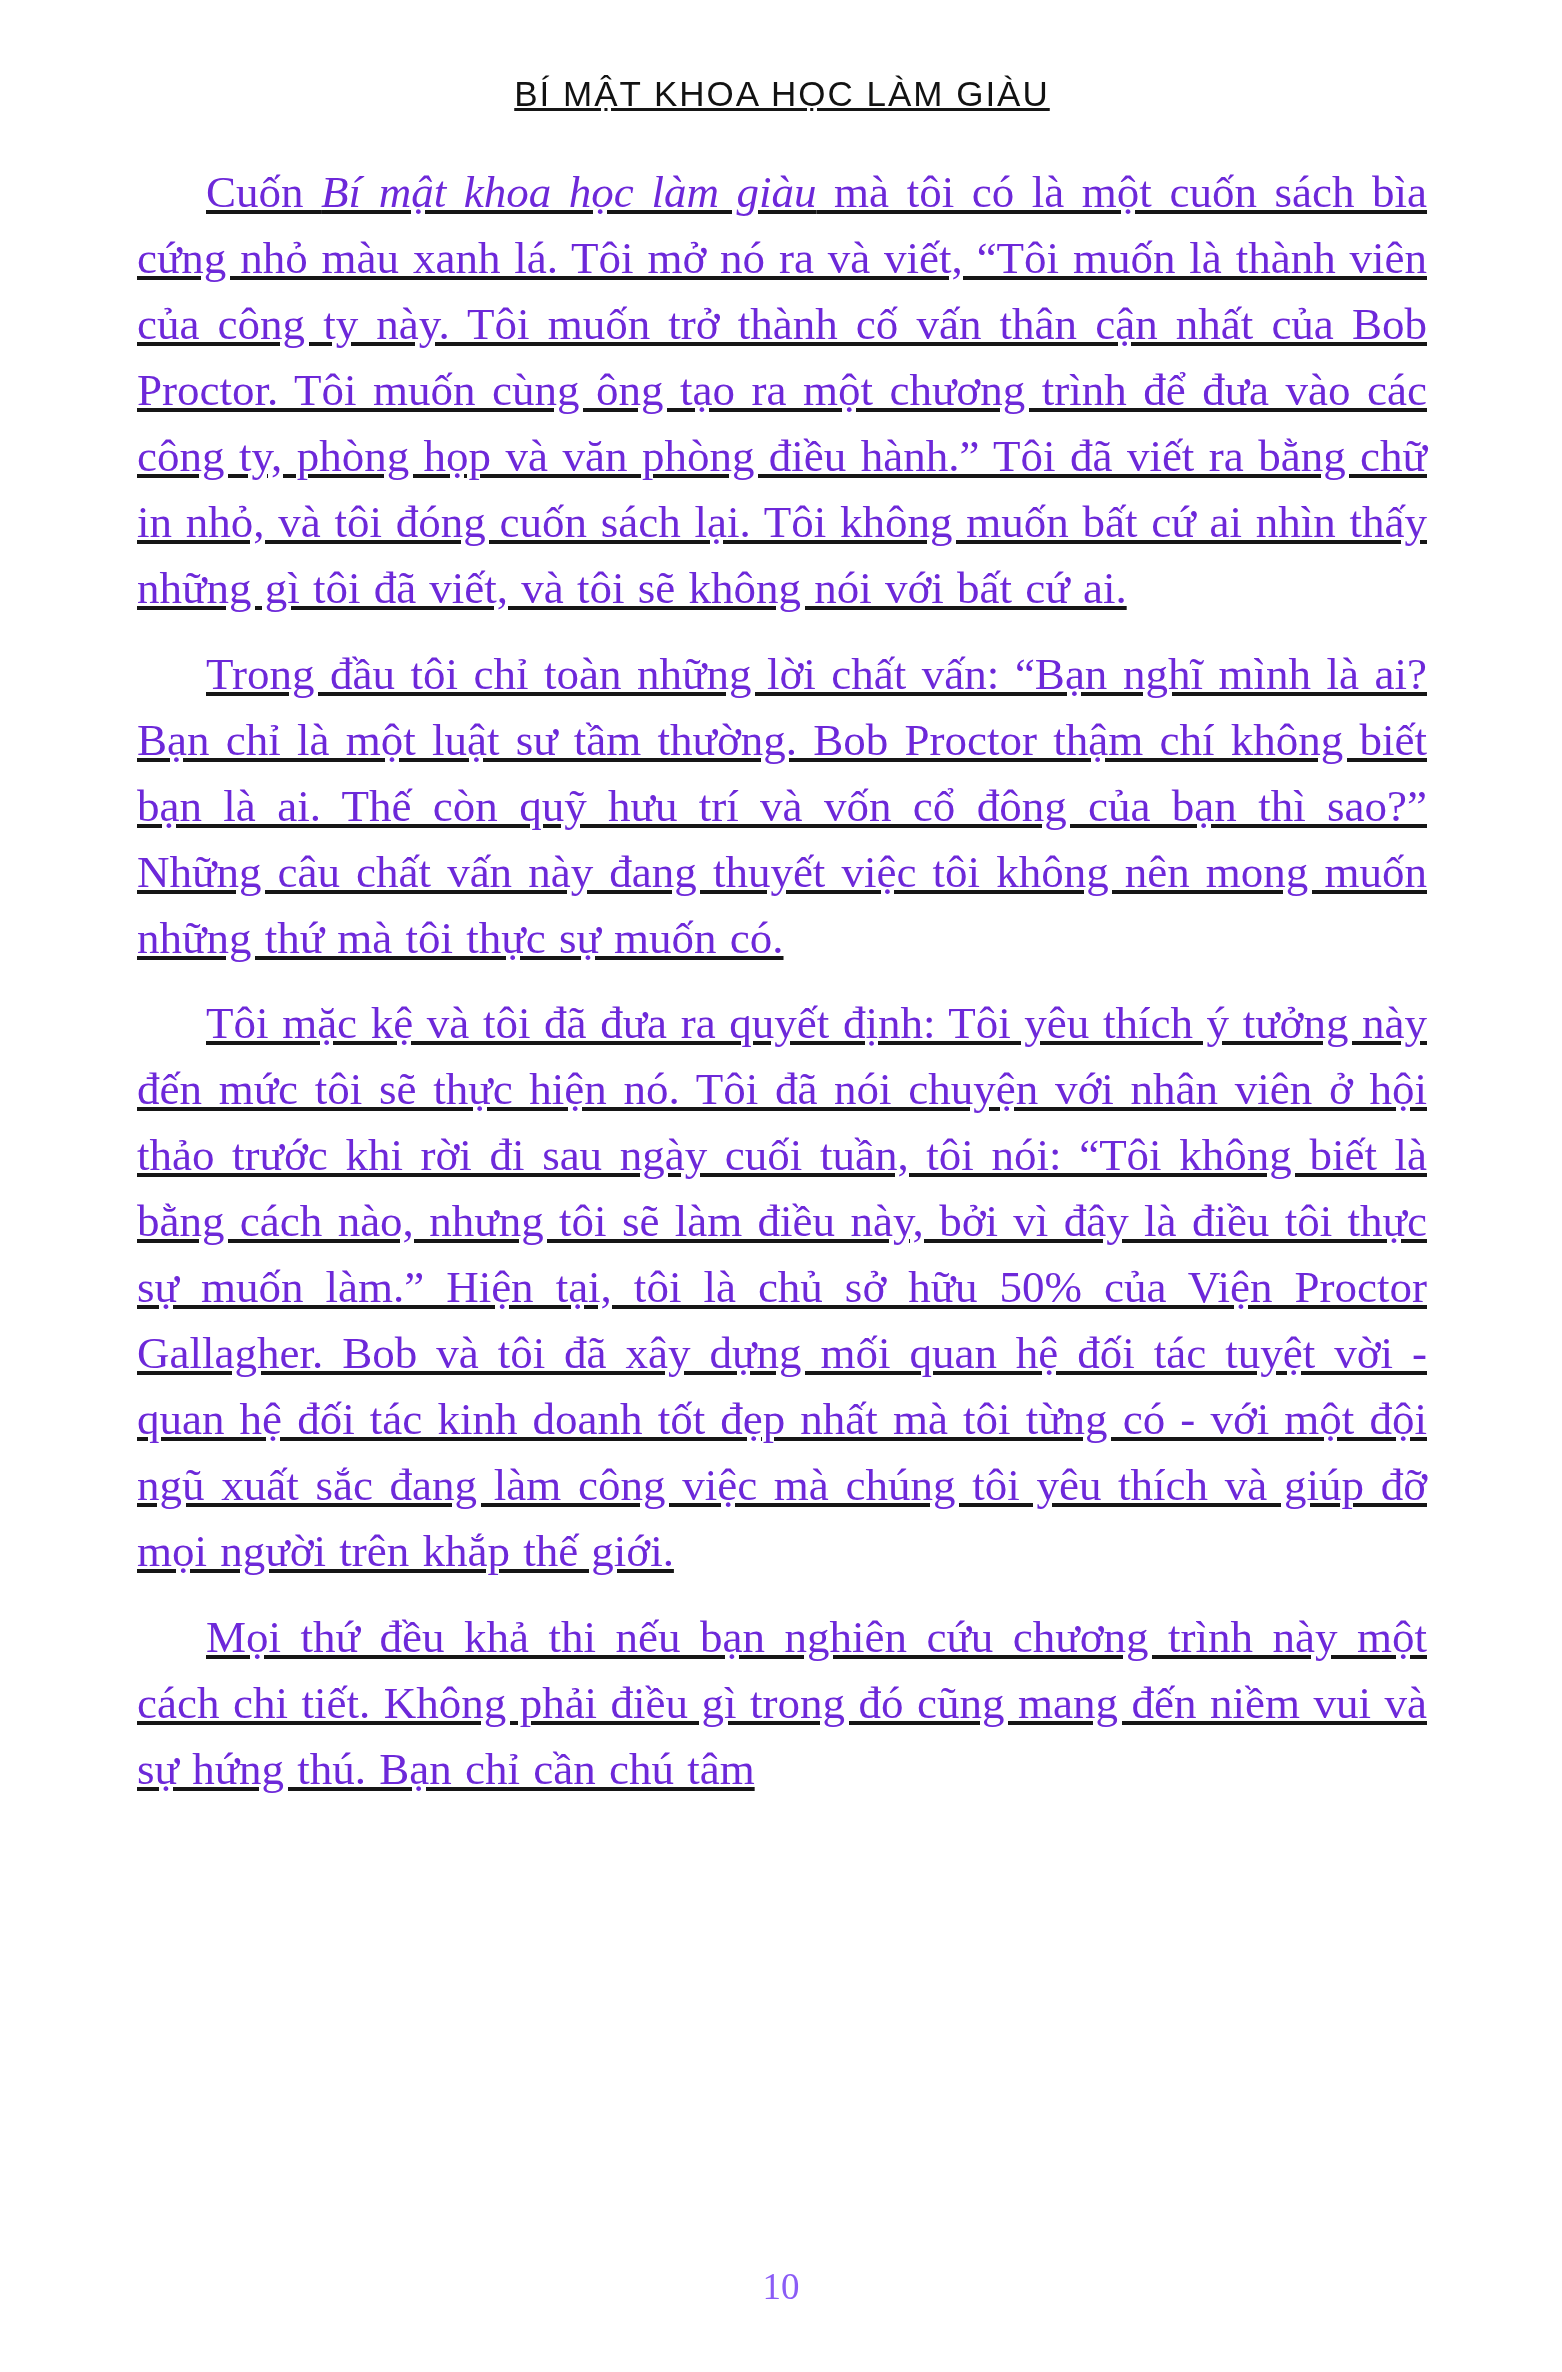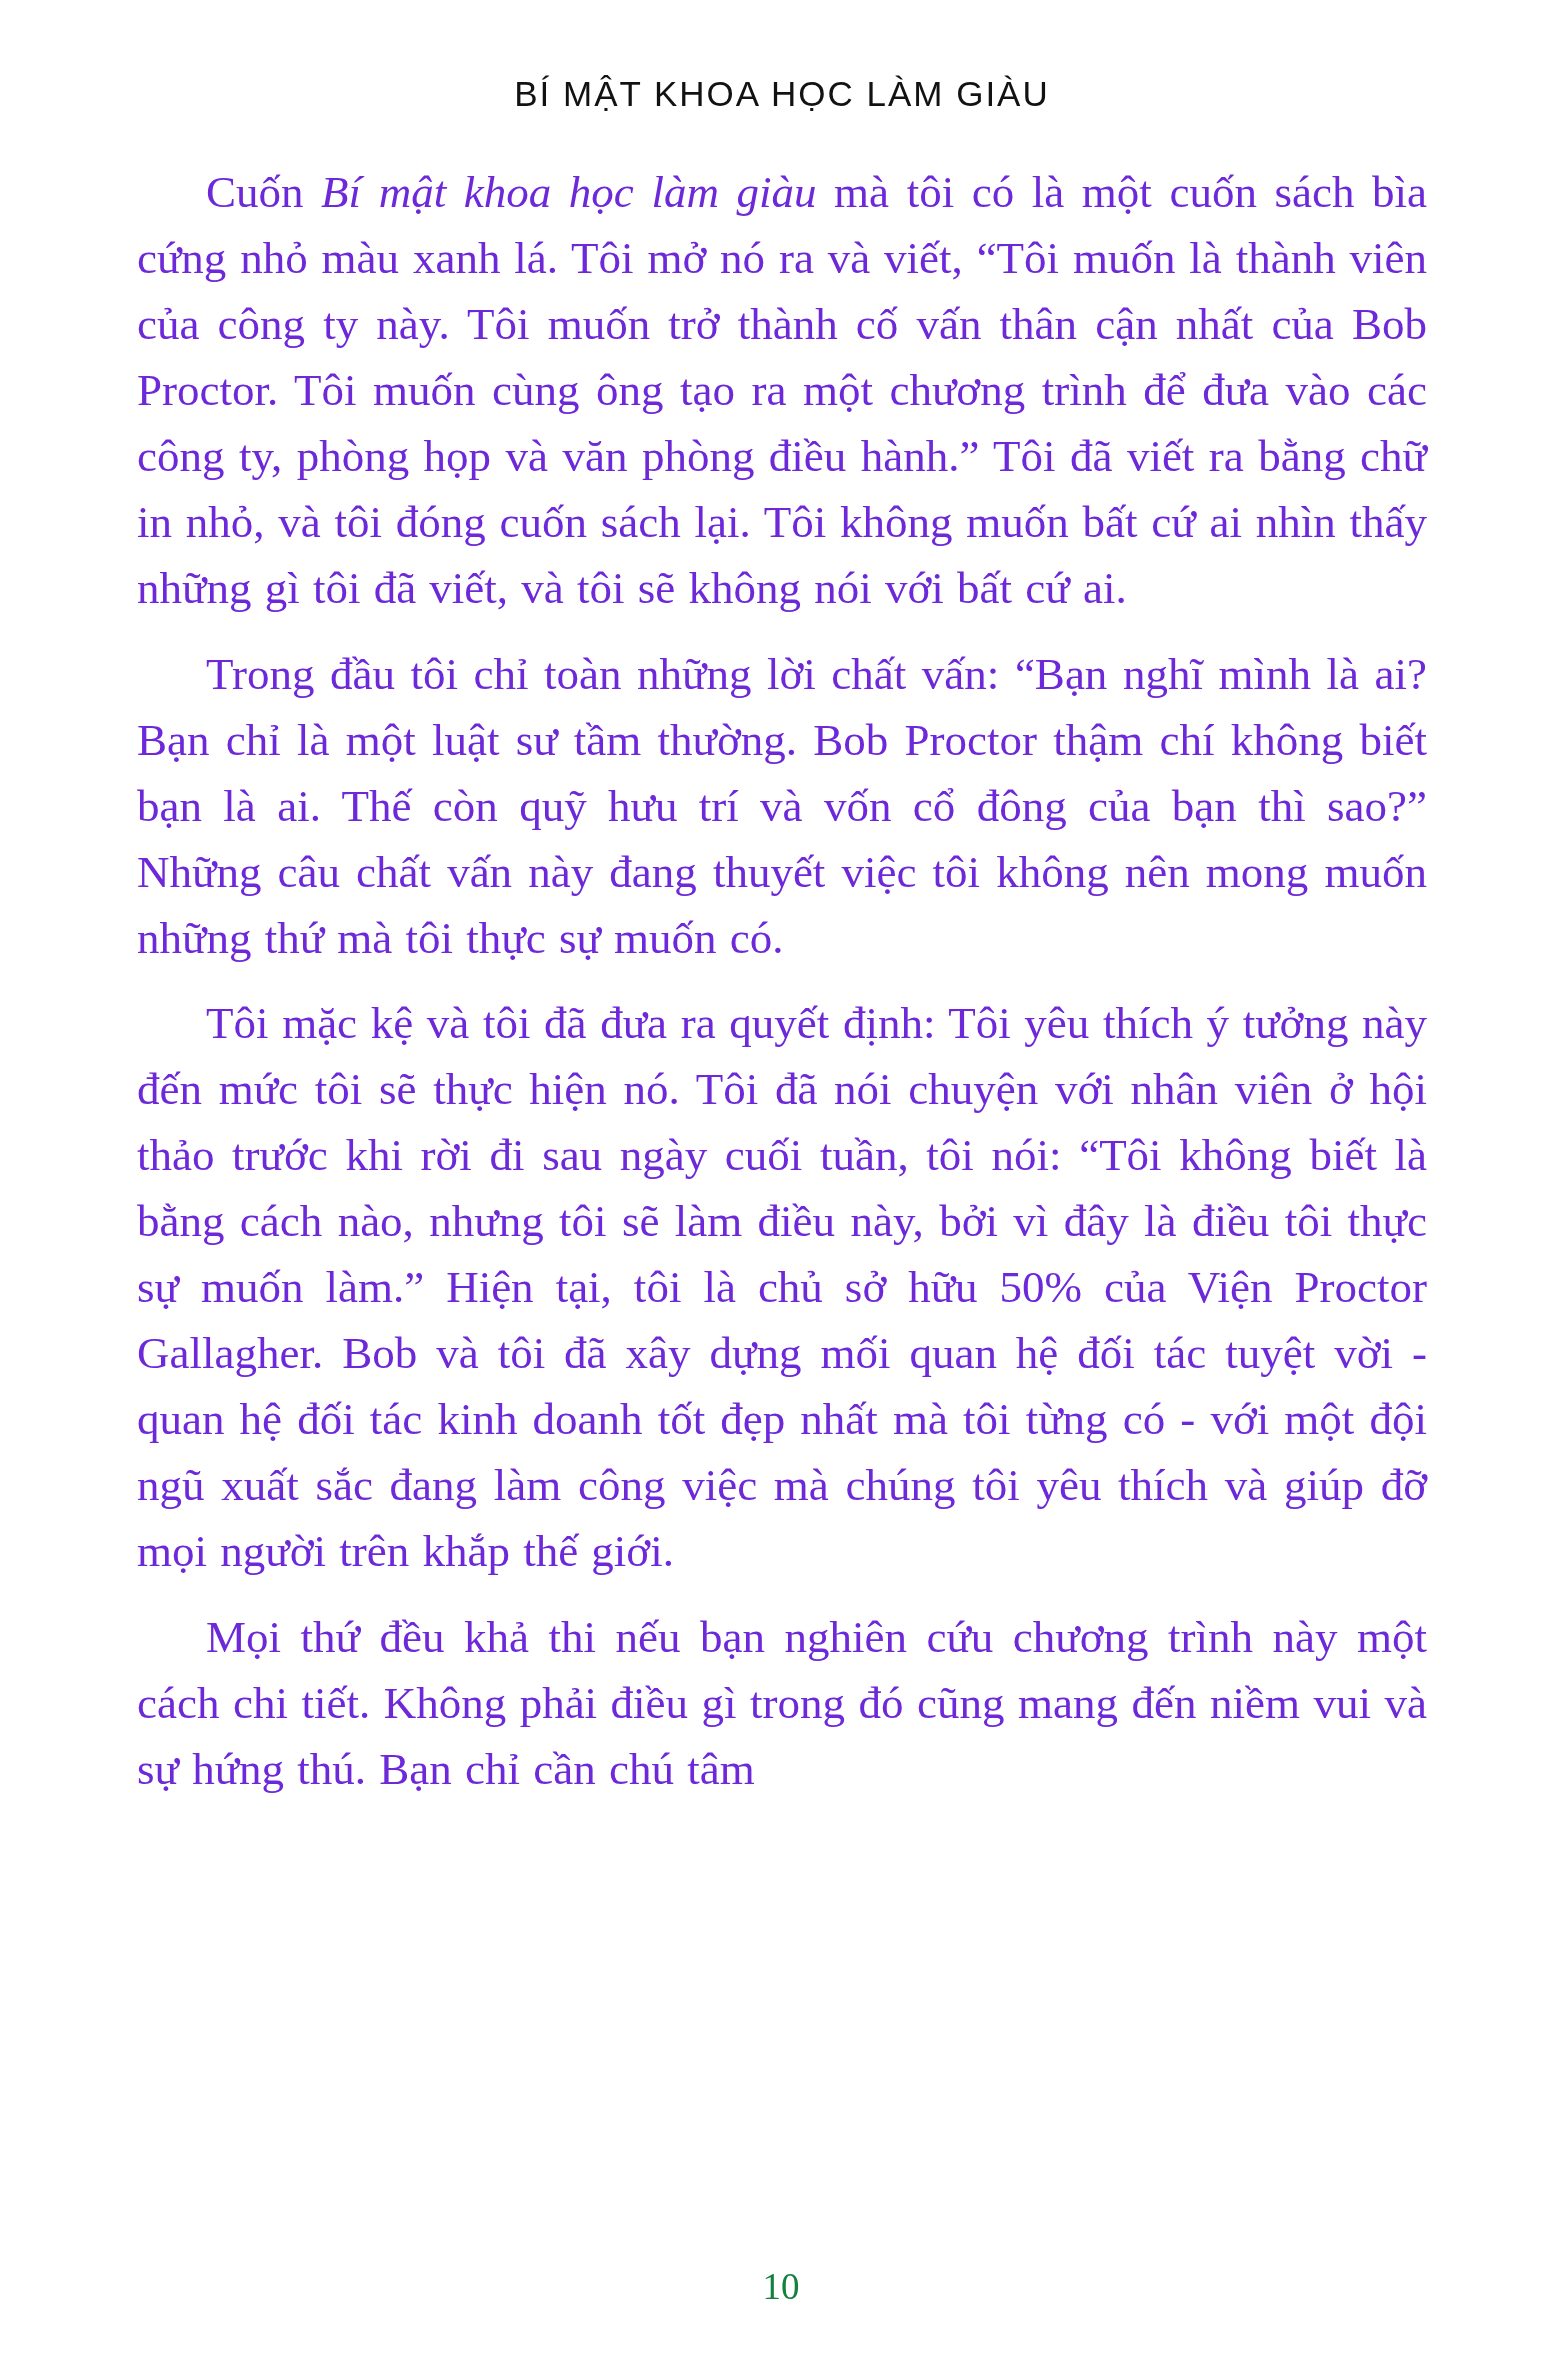--- a/index.html
+++ b/index.html
@@ -14,20 +14,21 @@
     font-family: "Liberation Serif", serif;
     color: #161616;
   }
   .page {
     box-sizing: border-box;
     width: 1562px;
     height: 2373px;
     padding: 74px 135px 0 137px;
     position: relative;
     background: #ffffff;
+    text-decoration: underline;
   }
   .running-head {
     font-family: "Liberation Sans", sans-serif;
     font-size: 35px;
     font-weight: 500;
     letter-spacing: 2px;
     text-align: center;
     color: #121212;
     margin: 0 0 45px 0;
   }
@@ -43,21 +44,21 @@
   .body-text em {
     font-style: italic;
   }
   .page-number {
     position: absolute;
     bottom: 65px;
     left: 0;
     width: 100%;
     text-align: center;
     font-size: 37px;
-    color: #15803d;
+    color: #8b5cf6;
     font-family: "Liberation Serif", serif;
   }
 </style>
 </head>
 <body>
 
 <div class="page">
   <h1 class="running-head">BÍ MẬT KHOA HỌC LÀM GIÀU</h1>
 
   <div class="body-text">

